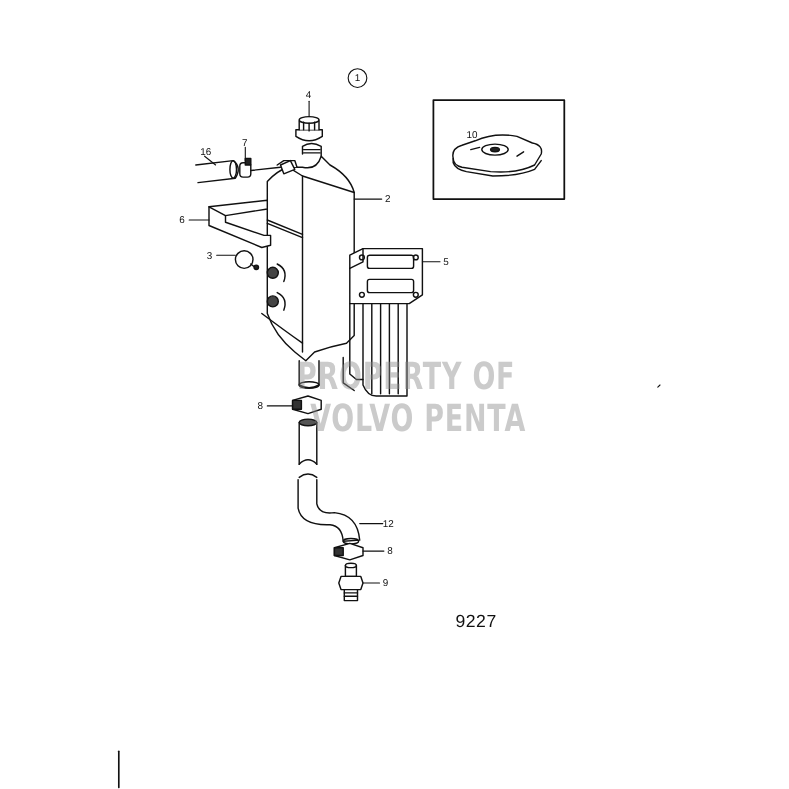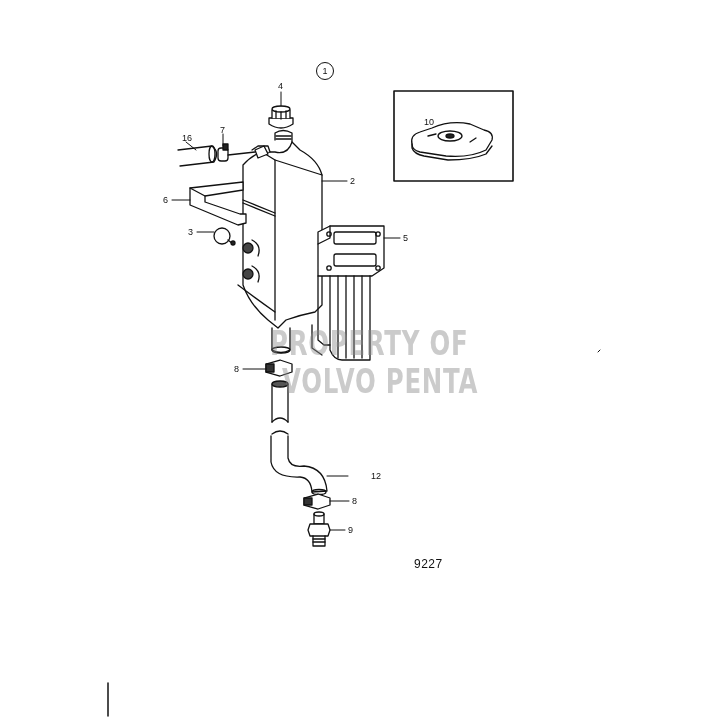--- a/index.html
+++ b/index.html
@@ -1,20 +1,20 @@
 <!DOCTYPE html>
 <html><head>
   <meta charset="utf-8">
   <style>
     html, body { margin: 0; padding: 0; background: #ffffff; }
     body { width: 717px; height: 717px; position: relative; overflow: hidden; font-family: "Liberation Sans", sans-serif; }
     #canvas { position: absolute; left: 0; top: 0; width: 717px; height: 717px; }
     .lbl { position: absolute; font-family: "Liberation Sans", sans-serif; font-size: 9px; color: #111; line-height: 1; }
     .watermark { position: absolute; font-family: "DejaVu Sans", sans-serif; font-weight: bold; color: rgba(140,140,140,0.45); font-size: 34px; letter-spacing: 1px; line-height: 1; transform: scaleX(0.72); transform-origin: left top; }
-    .figno { position: absolute; font-size: 12px; color: #111; letter-spacing: 0.5px; }
+    .figno { position: absolute; font-size: 16px; color: #111; letter-spacing: 0.5px; }
     .callout-circle { position: absolute; width: 16px; height: 16px; border: 1.3px solid #111; border-radius: 50%; text-align: center; font-size: 9px; line-height: 16px; color: #111; }
   </style>
 </head>
 <body>
 
 <svg id="canvas" viewBox="0 0 717 717" xmlns="http://www.w3.org/2000/svg">
   <g fill="none" stroke="#111" stroke-width="1.3" stroke-linejoin="round" stroke-linecap="round">
 
     <g>
       <path d="M269,118 L269,124 Q281,132 293,124 L293,118 Z" fill="#fff"></path>
@@ -154,17 +154,17 @@
 
 <span class="lbl" style="left:278px; top:82px;">4</span>
 <span class="lbl" style="left:182px; top:134px;">16</span>
 <span class="lbl" style="left:220px; top:126px;">7</span>
 <span class="lbl" style="left:350px; top:177px;">2</span>
 <span class="lbl" style="left:163px; top:196px;">6</span>
 <span class="lbl" style="left:188px; top:228px;">3</span>
 <span class="lbl" style="left:403px; top:234px;">5</span>
 <span class="lbl" style="left:424px; top:97px;margin-top:21px;">10</span>
 <span class="lbl" style="left:234px; top:365px;">8</span>
-<span class="lbl" style="left:371px; top:472px;">12</span>
+<span class="lbl" style="left:348px; top:472px;">12</span>
 <span class="lbl" style="left:352px; top:497px;">8</span>
 <span class="lbl" style="left:348px; top:526px;">9</span>
 
 <span class="figno" style="left:414px; top:557px;">9227</span>
 
 </body></html>

